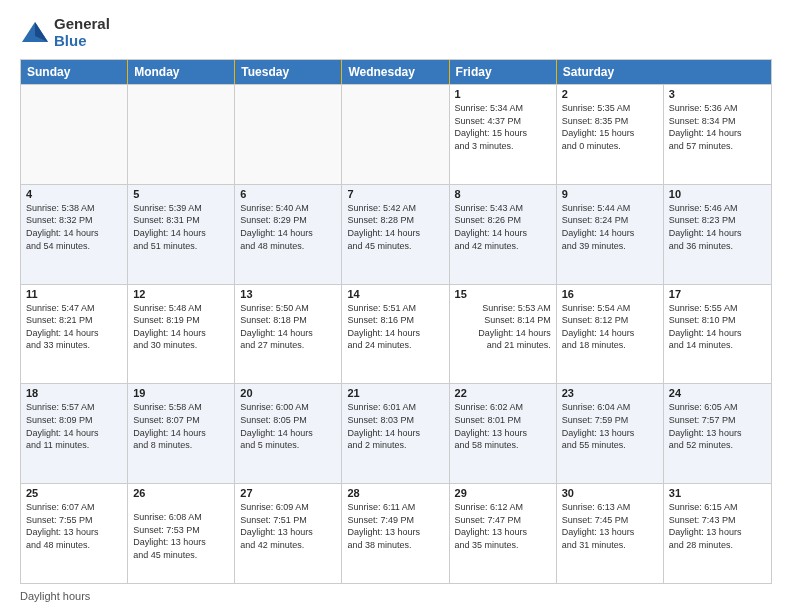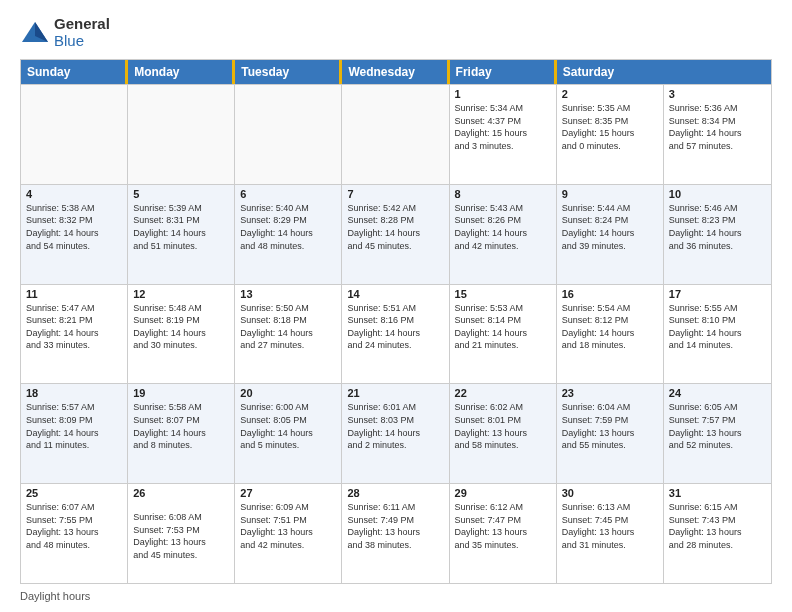--- a/index.html
+++ b/index.html
@@ -33,21 +33,21 @@
       flex-direction: column;
       line-height: 1.1;
     }
     .logo-general {
       font-size: 15px;
       font-weight: bold;
       color: #333;
     }
     .logo-blue {
       font-size: 15px;
-      font-weight: normal;
+      font-weight: bold;
       color: #2b6cb0;
     }
     .logo-icon {
       width: 30px;
       height: 30px;
     }
     .title-block {
       text-align: right;
     }
     .main-title {
@@ -70,21 +70,21 @@
       display: grid;
       grid-template-columns: repeat(7, 1fr);
       background: #3777bc;
     }
     .cal-header-cell {
       color: #fff;
       font-size: 12px;
       font-weight: bold;
       padding: 5px 6px;
       text-align: left;
-      border-right: 3px solid #eab308;
+      border-right: 1px solid #eab308;
     }
     .cal-header-cell:last-child { border-right: none; }
     .cal-body {
       display: flex;
       flex-direction: column;
       flex: 1;
     }
     .cal-row {
       display: grid;
       grid-template-columns: repeat(7, 1fr);
@@ -250,21 +250,21 @@
           </div>
           <div class="cal-cell">
             <span class="day-num">14</span>
             <div class="cell-text" style="white-space: pre-line;">Sunrise: 5:51 AM
 Sunset: 8:16 PM
 Daylight: 14 hours
 and 24 minutes.</div>
           </div>
           <div class="cal-cell">
             <span class="day-num">15</span>
-            <div class="cell-text" style="white-space: pre-line;">Sunrise: 5:53 AM
+            <div class="cell-text" style="white-space: pre-line; text-align: right;">Sunrise: 5:53 AM
 Sunset: 8:14 PM
 Daylight: 14 hours
 and 21 minutes.</div>
           </div>
           <div class="cal-cell">
             <span class="day-num">16</span>
             <div class="cell-text" style="white-space: pre-line;">Sunrise: 5:54 AM
 Sunset: 8:12 PM
 Daylight: 14 hours
 and 18 minutes.</div>

